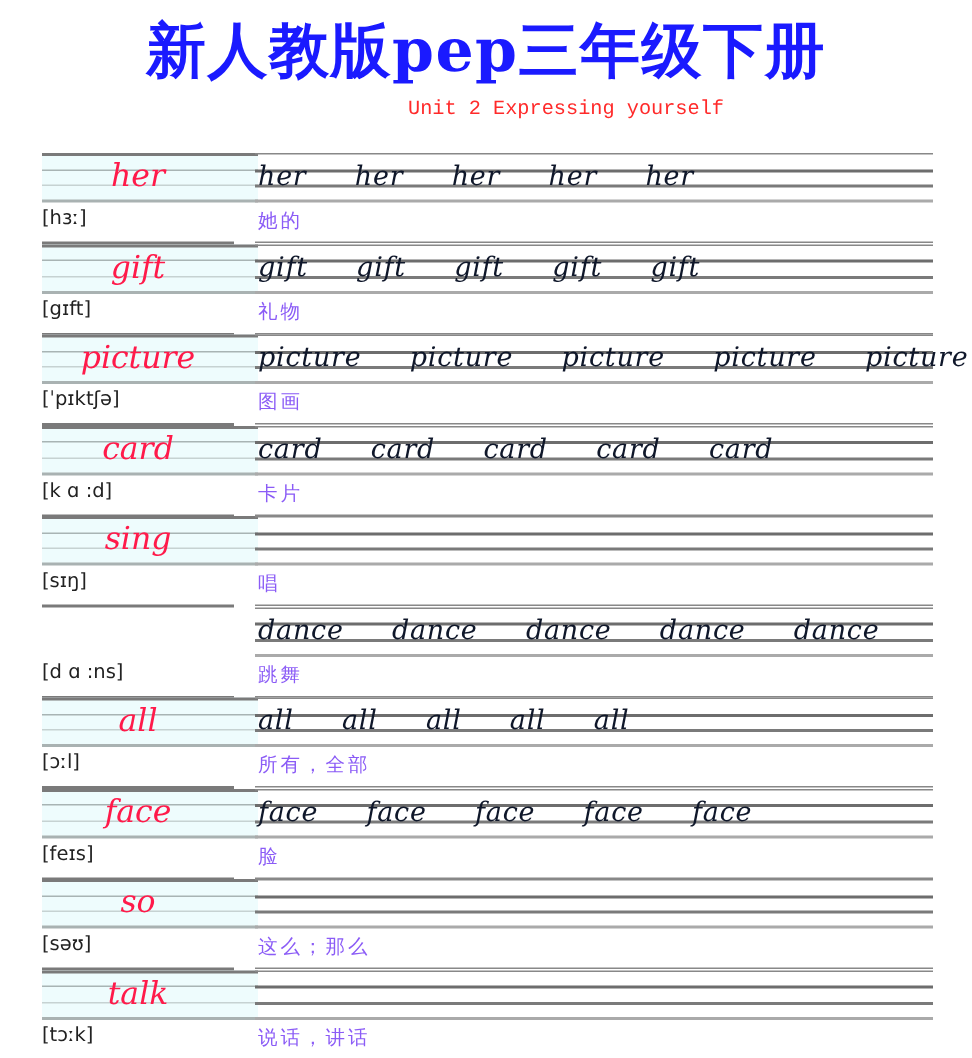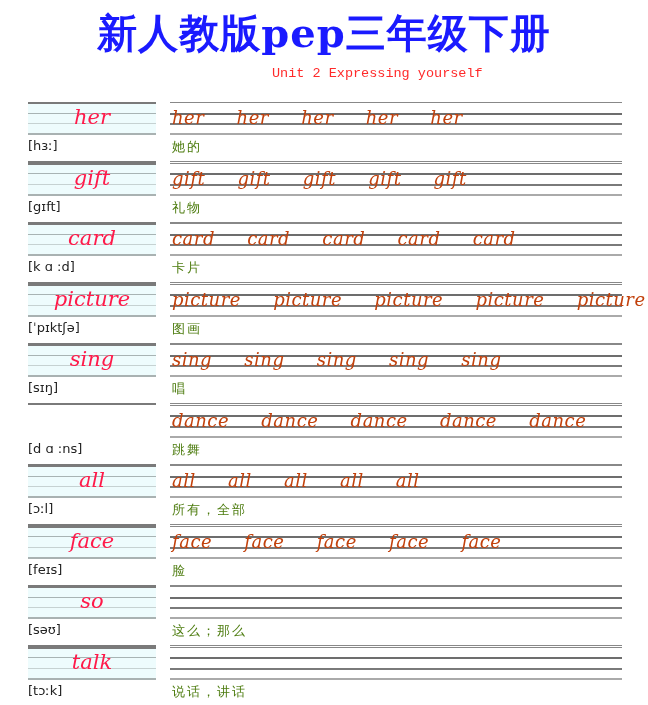--- a/index.html
+++ b/index.html
@@ -6,40 +6,40 @@
   body { width:648px; height:705px; position:relative; overflow:hidden;
          font-family:"DejaVu Sans", sans-serif; }
   .title { position:absolute; top:6px; left:0; width:648px; text-align:center;
            font-size:40px; font-weight:bold; color:#1a1aff; letter-spacing:1px;
            font-family:"DejaVu Serif", serif; }
   .subtitle { position:absolute; top:66px; left:272px; font-size:13.5px; color:#ff2a2a;
               font-family:"Liberation Mono", monospace;text-align:center; }
   .rows { position:absolute; top:102px; left:0; width:648px; }
   .row { position:relative; height:60.5px; }
   .left-grid { position:absolute; left:28px; width:128px; top:0; height:32px;
-               background:#eefcfd; }
+               background:#eefcfd;padding-left:16px; }
   .left-grid .ln, .right-grid .ln { position:absolute; left:0; right:0; height:0; }
   .ln.l1 { top:0; border-top:2px solid #7a7a7a; }
   .ln.l2 { top:10.5px; border-top:1.5px solid #a8b4b4; }
   .ln.l3 { top:21px; border-top:1.5px solid #c6d2d2; }
   .ln.l4 { top:31px; border-top:2px solid #a9b2b2; }
   .right-grid .ln.l1 { border-top:1.5px solid #888; }
   .right-grid .ln.l2 { border-top:2px solid #6d6d6d; }
   .right-grid .ln.l3 { border-top:2px solid #7a7a7a; }
   .right-grid .ln.l4 { border-top:2px solid #aaaaaa; }
   .right-grid { position:absolute; left:170px; width:452px; top:0; height:32px; }
   .word { position:absolute; left:0; width:128px; top:-1px; text-align:center;
           font-family:"DejaVu Serif", serif; font-style:italic; font-size:21px;
           color:#ff1a4a; line-height:32px; }
   .trace { position:absolute; left:2px; top:0; white-space:nowrap; line-height:32px;
            font-family:"DejaVu Serif", serif; font-style:italic; font-size:18px;
-           color:#c2410c; word-spacing:26px; letter-spacing:0.5px; }
+           color:#0f172a; word-spacing:26px; letter-spacing:0.5px; }
   .phon { position:absolute; left:28px; width:128px; top:36px; text-align:left;
           font-size:13px; color:#222; font-family:"DejaVu Sans", sans-serif; }
-  .cn { position:absolute; left:172px; top:36px; font-size:13px; color:#4d7c0f;
+  .cn { position:absolute; left:172px; top:36px; font-size:13px; color:#8b5cf6;
         font-family:"DejaVu Serif", serif; letter-spacing:2px; }
   .left-bottom { position:absolute; left:28px; width:128px; top:59px; border-top:2px solid #7a7a7a; }
   .right-bottom { position:absolute; left:170px; width:452px; top:59px; border-top:1.5px solid #888; }
 </style>
 </head>
 <body>
 
 <div class="title">新人教版pep三年级下册</div>
 <div class="subtitle">Unit 2 Expressing yourself</div>
 
@@ -84,68 +84,67 @@
     <div class="cn">礼物</div>
     <div class="left-bottom"></div>
     <div class="right-bottom"></div>
   </div>
     <div class="row" style="">
     <div class="left-grid">
       <div class="ln l1"></div>
         <div class="ln l2"></div>
         <div class="ln l3"></div>
         <div class="ln l4"></div>
+      <div class="word">picture</div>
+    </div>
+    <div class="right-grid">
+      <div class="ln l1"></div>
+        <div class="ln l2"></div>
+        <div class="ln l3"></div>
+        <div class="ln l4"></div>
+      <div class="trace">picture picture picture picture picture</div>
+    </div>
+    <div class="phon">[ˈpɪktʃə]</div>
+    <div class="cn">图画</div>
+    <div class="left-bottom"></div>
+    <div class="right-bottom"></div>
+  </div>
+    <div class="row" style="">
+    <div class="left-grid">
+      <div class="ln l1"></div>
+        <div class="ln l2"></div>
+        <div class="ln l3"></div>
+        <div class="ln l4"></div>
       <div class="word">card</div>
     </div>
     <div class="right-grid">
       <div class="ln l1"></div>
         <div class="ln l2"></div>
         <div class="ln l3"></div>
         <div class="ln l4"></div>
       <div class="trace">card card card card card</div>
     </div>
     <div class="phon">[k ɑ :d]</div>
     <div class="cn">卡片</div>
     <div class="left-bottom"></div>
     <div class="right-bottom"></div>
   </div>
     <div class="row" style="">
     <div class="left-grid">
       <div class="ln l1"></div>
         <div class="ln l2"></div>
         <div class="ln l3"></div>
         <div class="ln l4"></div>
-      <div class="word">picture</div>
-    </div>
-    <div class="right-grid">
-      <div class="ln l1"></div>
-        <div class="ln l2"></div>
-        <div class="ln l3"></div>
-        <div class="ln l4"></div>
-      <div class="trace">picture picture picture picture picture</div>
-    </div>
-    <div class="phon">[ˈpɪktʃə]</div>
-    <div class="cn">图画</div>
-    <div class="left-bottom"></div>
-    <div class="right-bottom"></div>
-  </div>
-    <div class="row" style="">
-    <div class="left-grid">
-      <div class="ln l1"></div>
-        <div class="ln l2"></div>
-        <div class="ln l3"></div>
-        <div class="ln l4"></div>
       <div class="word">sing</div>
     </div>
     <div class="right-grid">
       <div class="ln l1"></div>
         <div class="ln l2"></div>
         <div class="ln l3"></div>
         <div class="ln l4"></div>
-      <div class="trace">sing sing sing sing sing</div>
     </div>
     <div class="phon">[sɪŋ]</div>
     <div class="cn">唱</div>
     <div class="left-bottom"></div>
     <div class="right-bottom"></div>
   </div>
     <div class="row" style="">
     <div class="right-grid">
       <div class="ln l1"></div>
         <div class="ln l2"></div>

